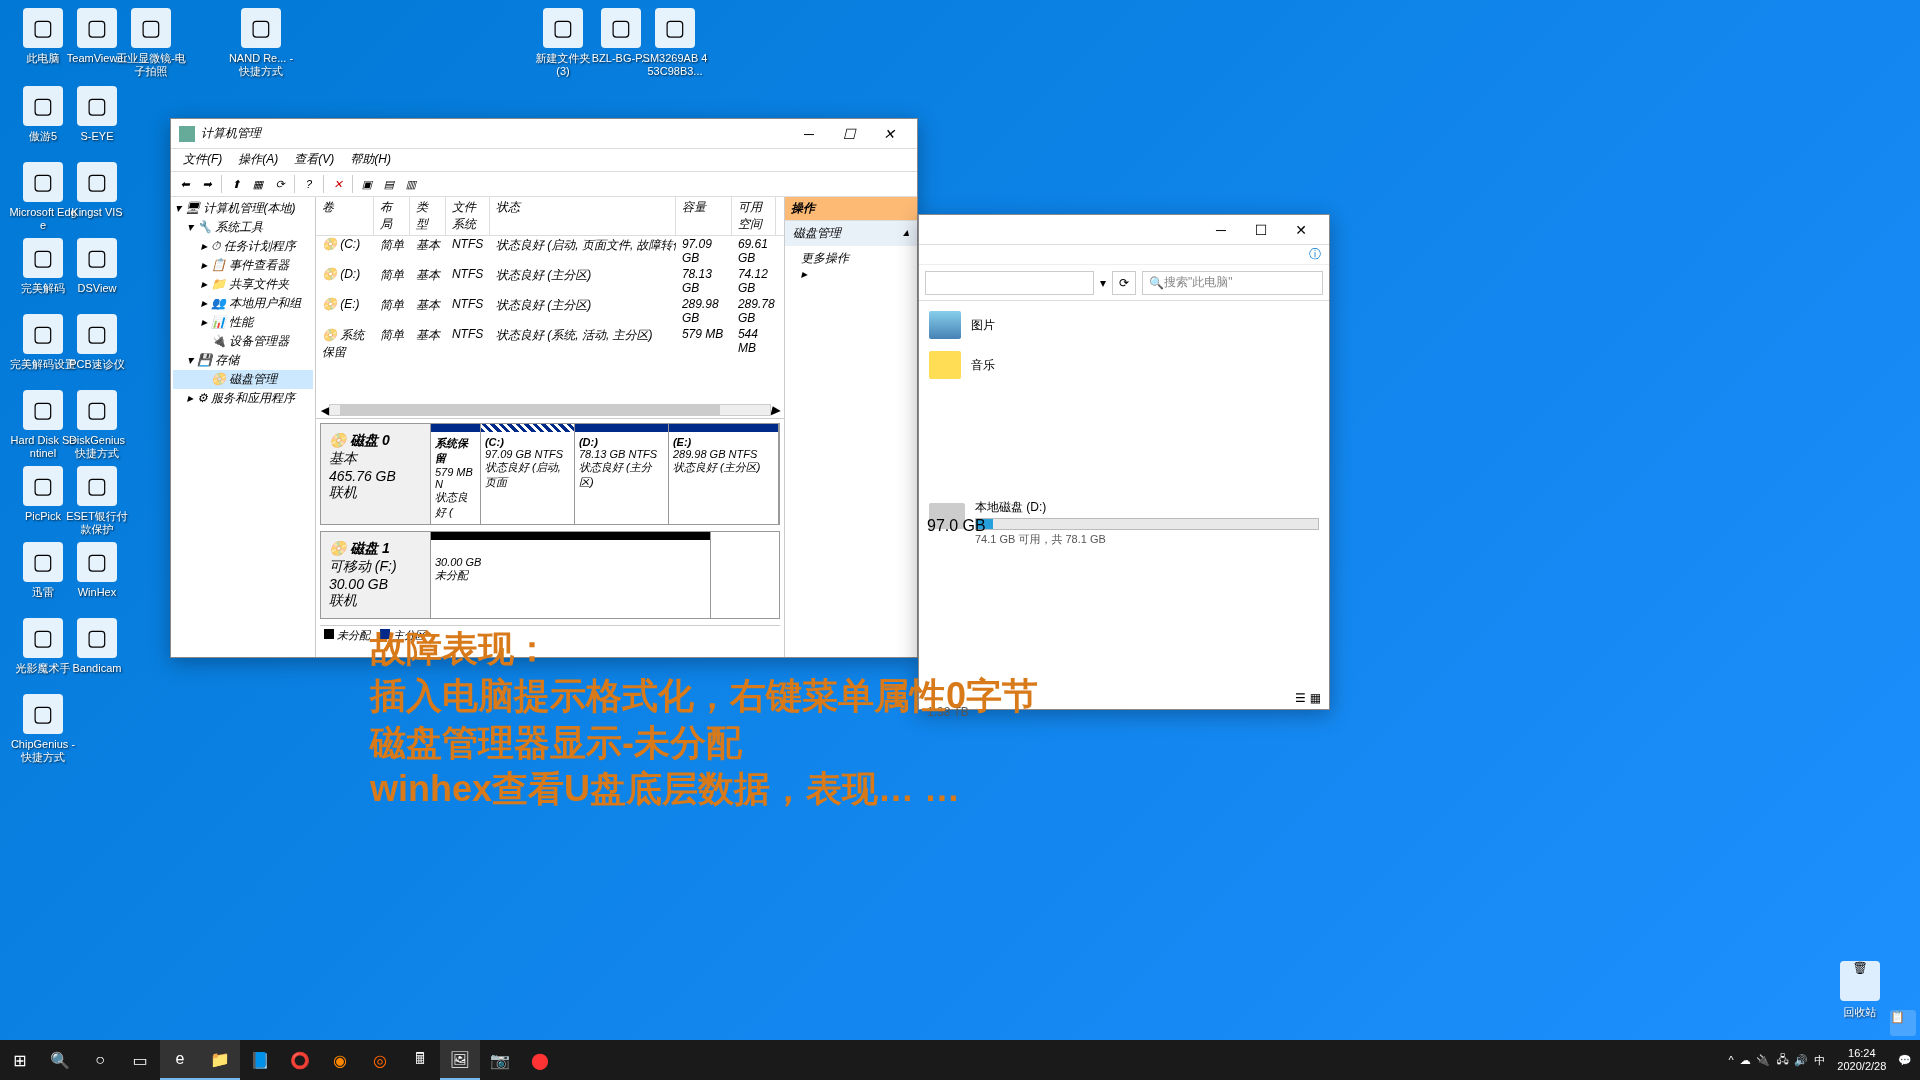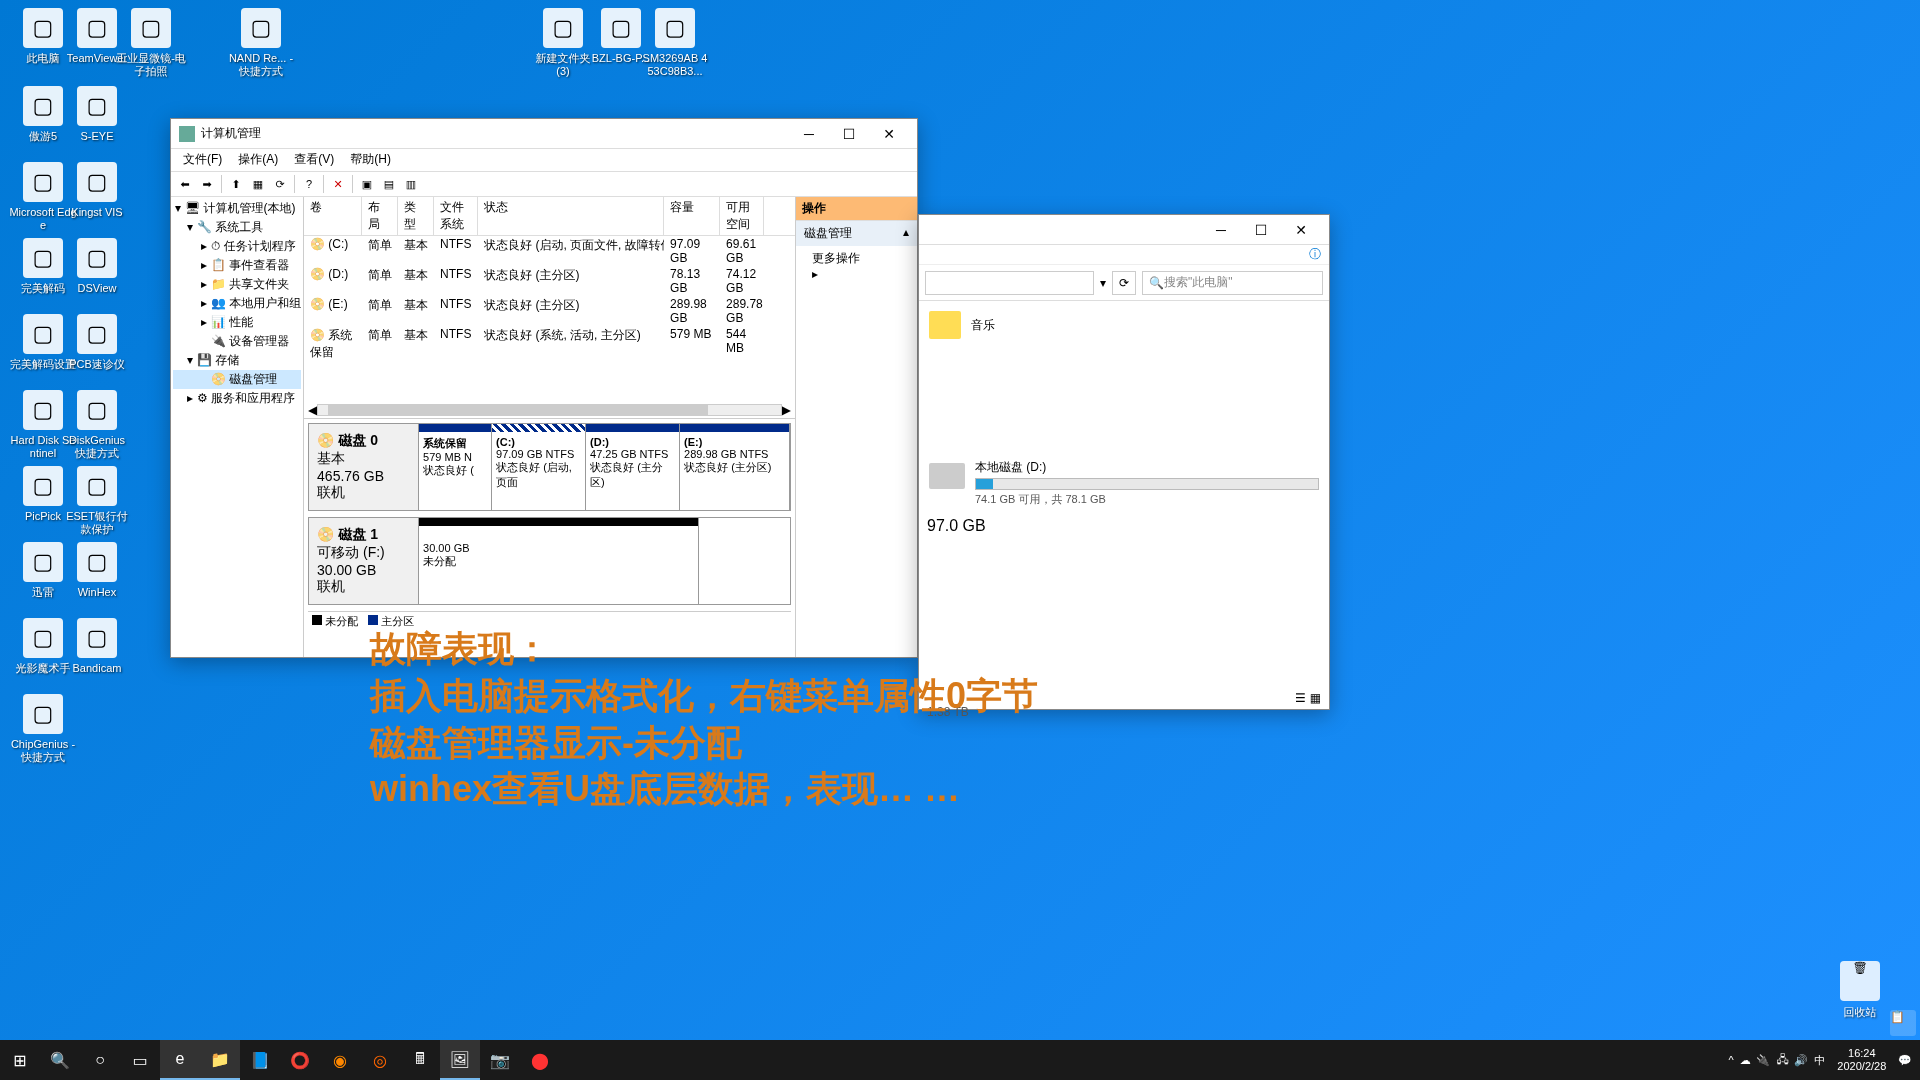--- a/index.html
+++ b/index.html
@@ -12,21 +12,21 @@
 
 
 .window { position: absolute; background: #fff; border: 1px solid #888; box-shadow: 0 5px 20px rgba(0,0,0,0.3); }
 .titlebar { height: 30px; background: #fff; display: flex; align-items: center; padding: 0 8px; border-bottom: 1px solid #ddd; }
 .titlebar .tb-icon { width: 16px; height: 16px; margin-right: 6px; background: #6a9; }
 .titlebar .tb-title { flex: 1; font-size: 12px; }
 .titlebar .tb-btns { display: flex; }
 .tb-btn { width: 40px; height: 28px; display: flex; align-items: center; justify-content: center; font-size: 14px; cursor: pointer; }
 
 
-#compmgmt { left: 170px; top: 118px; width: 748px; height: 540px; }
+#compmgmt { left: 170px; top: 118px; width: 748px; height: 540px; font-style: italic; }
 .menubar { height: 22px; display: flex; padding: 0 4px; font-size: 12px; }
 .menubar span { padding: 2px 8px; cursor: pointer; }
 .toolbar { height: 26px; border-top: 1px solid #ddd; border-bottom: 1px solid #ddd; display: flex; align-items: center; padding: 0 4px; gap: 2px; }
 .toolbar .tbtn { width: 20px; height: 20px; border: 1px solid transparent; display: flex; align-items: center; justify-content: center; font-size: 11px; cursor: pointer; }
 .toolbar .tsep { width: 1px; height: 18px; background: #ccc; margin: 0 2px; }
 
 .cm-body { display: flex; height: calc(100% - 78px); }
 .cm-tree { width: 148px; border-right: 1px solid #ccc; overflow: auto; padding: 2px; font-size: 12px; }
 .tree-item { padding: 1px 2px; cursor: pointer; white-space: nowrap; }
 .tree-item.l1 { padding-left: 14px; }
@@ -309,31 +309,31 @@
       <div class="cm-disks">
 
         <div class="disk-row">
           <div class="disk-info">
             <div>📀 <span class="dname">磁盘 0</span></div>
             <div>基本</div>
             <div>465.76 GB</div>
             <div>联机</div>
           </div>
           <div class="disk-parts" id="disk0-parts">
-              <div class="part sys" style="width: 73px;">
+              <div class="part sys" style="width: 50px;">
                 <div class="phdr"></div>
                 <div class="pbody"><b>系统保留</b><div>579 MB N</div><div>状态良好 (</div></div>
               </div>
               <div class="part sel" style="width: 94px;">
                 <div class="phdr"></div>
                 <div class="pbody"><b>(C:)</b><div>97.09 GB NTFS</div><div>状态良好 (启动, 页面</div></div>
               </div>
               <div class="part pri" style="width: 94px;">
                 <div class="phdr"></div>
-                <div class="pbody"><b>(D:)</b><div>47.25 GB NTFS</div><div>状态良好 (主分区)</div></div>
+                <div class="pbody"><b>(D:)</b><div>78.13 GB NTFS</div><div>状态良好 (主分区)</div></div>
               </div>
               <div class="part pri" style="width: 110px;">
                 <div class="phdr"></div>
                 <div class="pbody"><b>(E:)</b><div>289.98 GB NTFS</div><div>状态良好 (主分区)</div></div>
               </div>
             </div>
         </div>
 
         <div class="disk-row">
           <div class="disk-info">
@@ -385,20 +385,24 @@
   <div style="height:20px;border-bottom:1px solid #eee;display:flex;justify-content:flex-end;padding-right:8px;align-items:center">
     <span style="color:#0078d4;cursor:pointer">ⓘ</span>
   </div>
   <div class="ex-top">
     <div class="addr"></div>
     <span>▾</span>
     <div class="nbtn">⟳</div>
     <div class="ex-search">🔍 <span>搜索"此电脑"</span></div>
   </div>
   <div class="ex-body">
+    <div class="ex-item">
+      <div class="fico" style="background:linear-gradient(#87ceeb,#4682b4)"></div>
+      <span>图片</span>
+    </div>
     <div class="ex-item">
       <div class="fico"></div>
       <span>音乐</span>
     </div>
     <div class="ex-drive">
       <div class="dico"></div>
       <div class="dinfo">
         <div>本地磁盘 (D:)</div>
         <div class="dbar">
             <div class="fill"></div>

